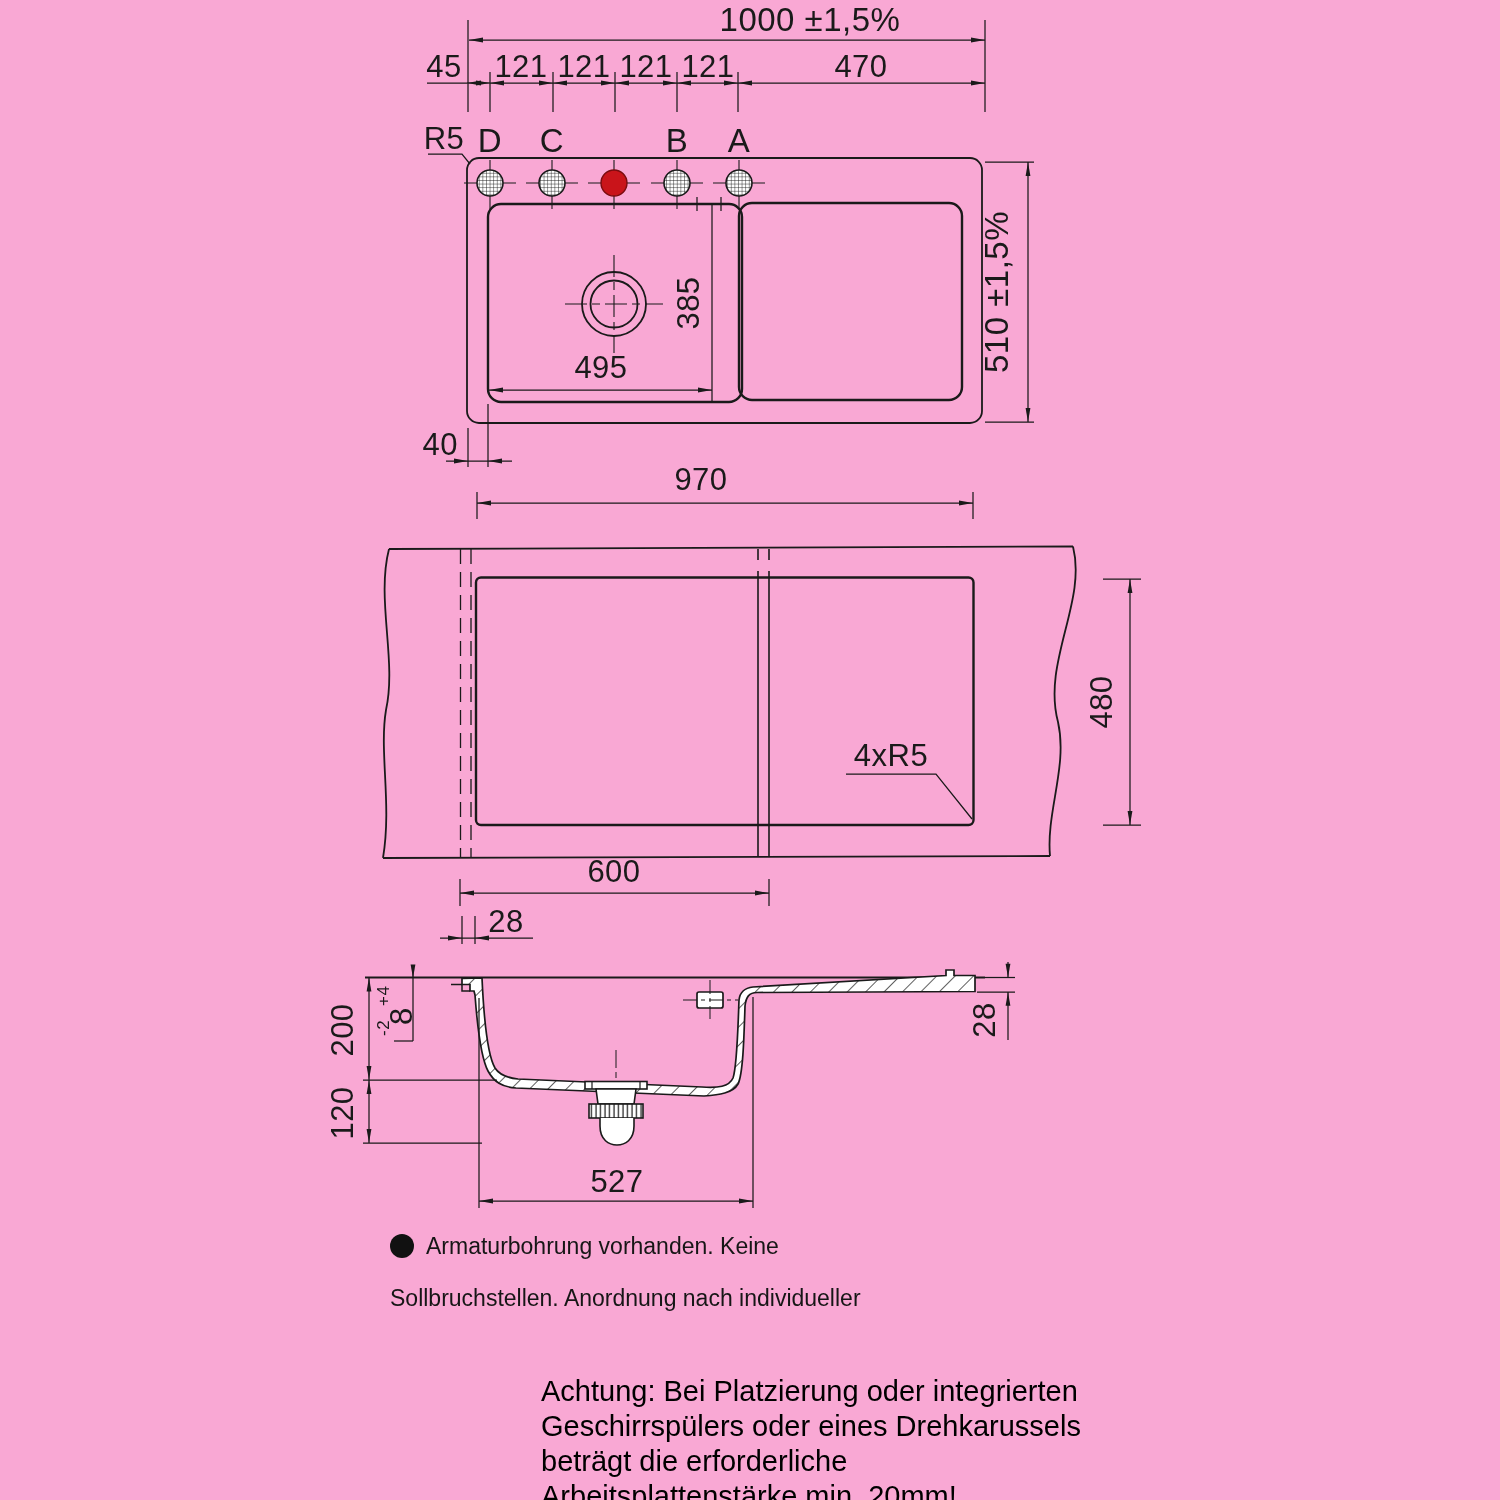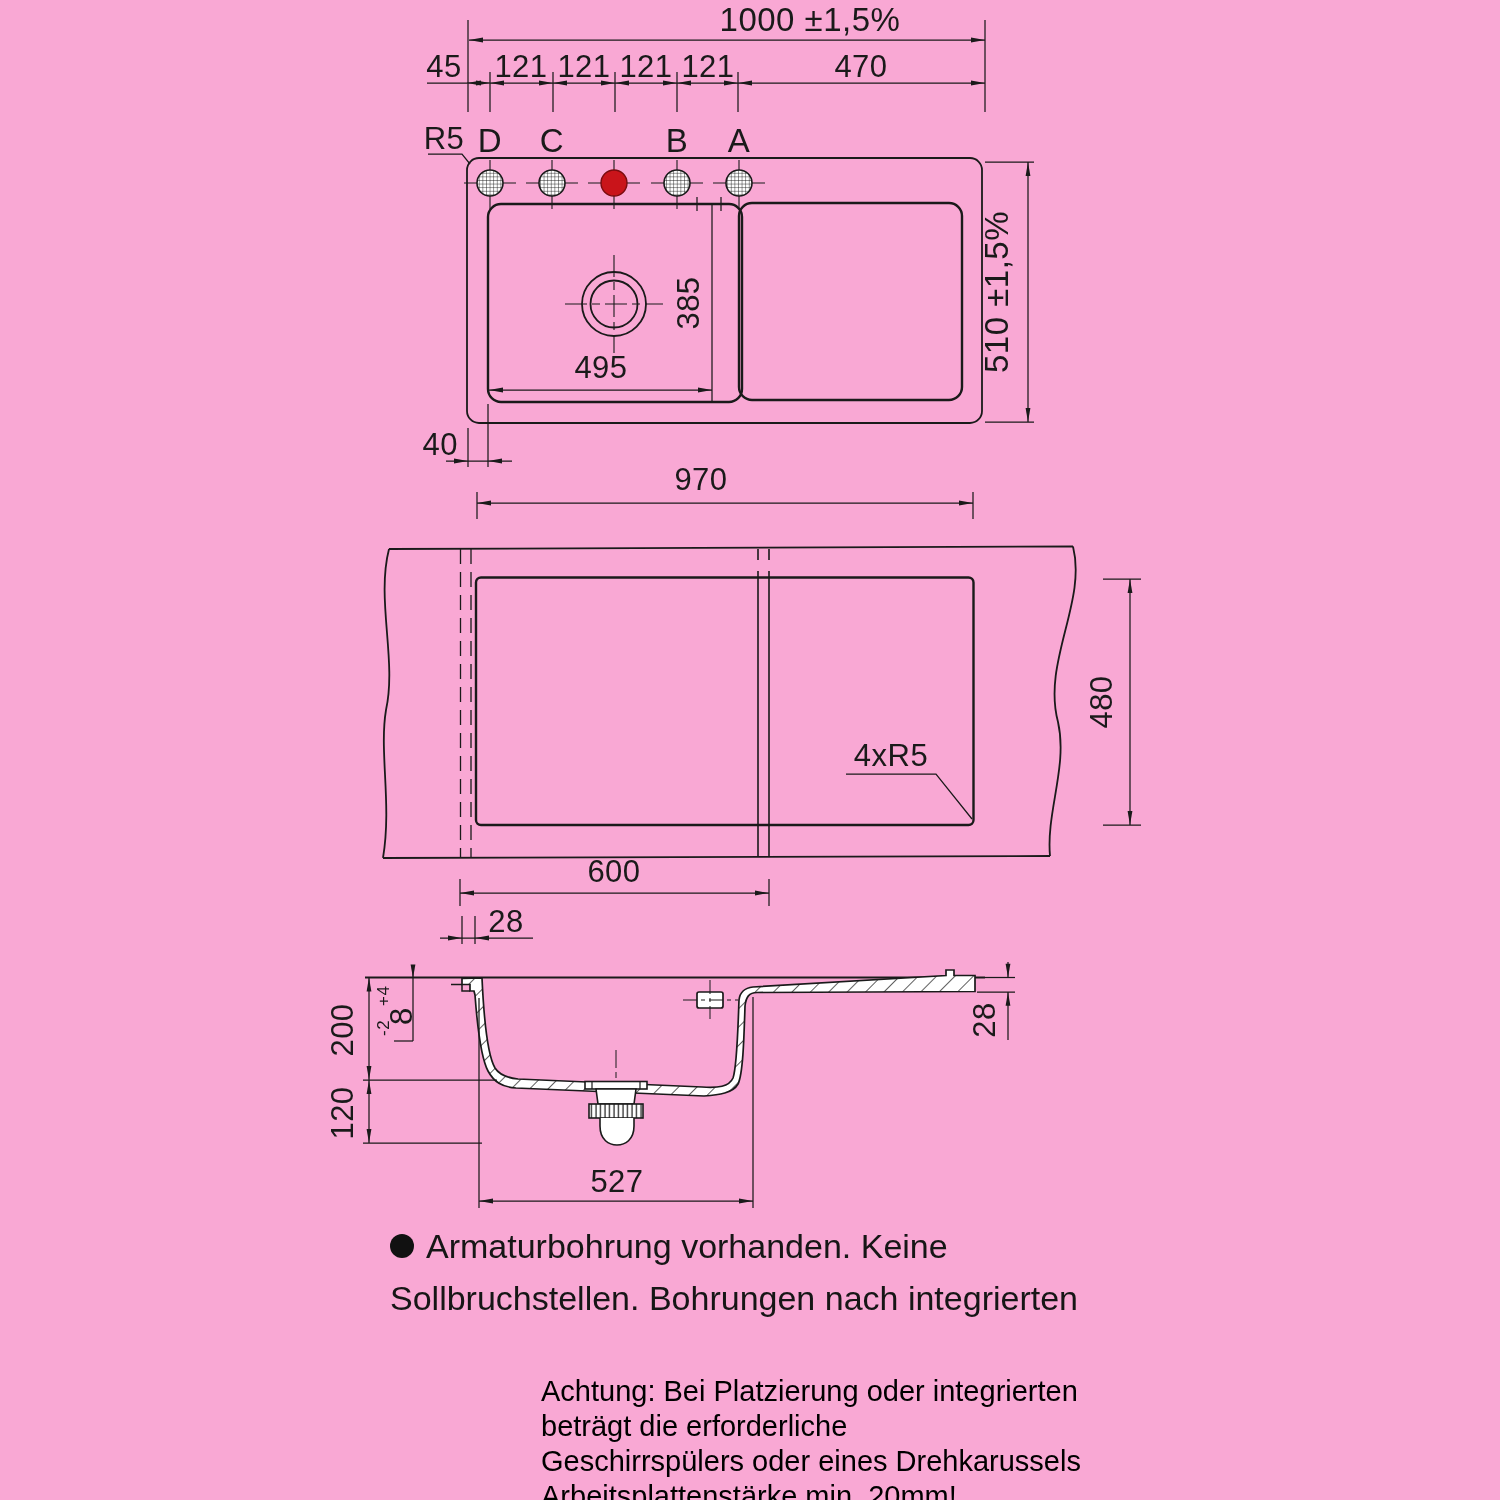--- a/index.html
+++ b/index.html
@@ -1,21 +1,21 @@
 <!DOCTYPE html>
 <html><head>
 <meta charset="utf-8">
 <style>
   html,body{margin:0;padding:0;background:#fff;}
   #canvas{position:relative;width:1500px;height:1500px;background:#f9a8d4;overflow:hidden;
           font-family:"Liberation Sans", sans-serif;}
   svg{position:absolute;left:0;top:0;}
   svg text{font-family:"Liberation Sans", sans-serif;fill:#1a1a1a;letter-spacing:0.5px;}
   .t31{font-size:31px;} .t33{font-size:33px;} .t17{font-size:17px;}
-  .notes{position:absolute;left:390px;top:1220px;color:#161616;font-size:34px;line-height:52px;white-space:nowrap;}
+  .notes{position:absolute;left:390px;top:1220px;color:#161616;font-size:23px;line-height:52px;white-space:nowrap;}
   .notes .row{display:flex;align-items:center;gap:12px;}
   .bullet-dot{display:inline-block;width:24px;height:24px;background:#111;border-radius:50%;flex:0 0 auto;}
   .hatch-circle{display:inline-block;width:24px;height:24px;border:2px solid #161616;border-radius:50%;
     background-image:repeating-linear-gradient(0deg,transparent 0 3px,#161616 3px 4px),
                      repeating-linear-gradient(90deg,transparent 0 3px,#161616 3px 4px);
     margin:0 4px 0 6px;flex:0 0 auto;vertical-align:-3px;}
   .warning{position:absolute;left:541px;top:1374px;color:#000;font-size:29px;line-height:35px;white-space:nowrap;}
 </style>
 </head>
 <body>
@@ -243,24 +243,24 @@
       </g>
   <text class="t31" x="617" y="1192" text-anchor="middle">527</text>
 </svg>
 
   <div class="notes">
     <div class="row">
       <span class="bullet-dot"></span>
       <span>Armaturbohrung vorhanden. Keine</span>
     </div>
     <div class="row">
-      <span>Sollbruchstellen. Bohrungen nach integrierten</span>
+      <span>Sollbruchstellen. Anordnung nach individueller</span>
     </div>
   </div>
 
   <div class="warning">
     <div>Achtung: Bei Platzierung oder integrierten</div>
+    <div>Geschirrspülers oder eines Drehkarussels</div>
     <div>beträgt die erforderliche</div>
-    <div>Geschirrspülers oder eines Drehkarussels</div>
     <div>Arbeitsplattenstärke min. 20mm!</div>
   </div>
 
 </div>
 
 </body></html>

